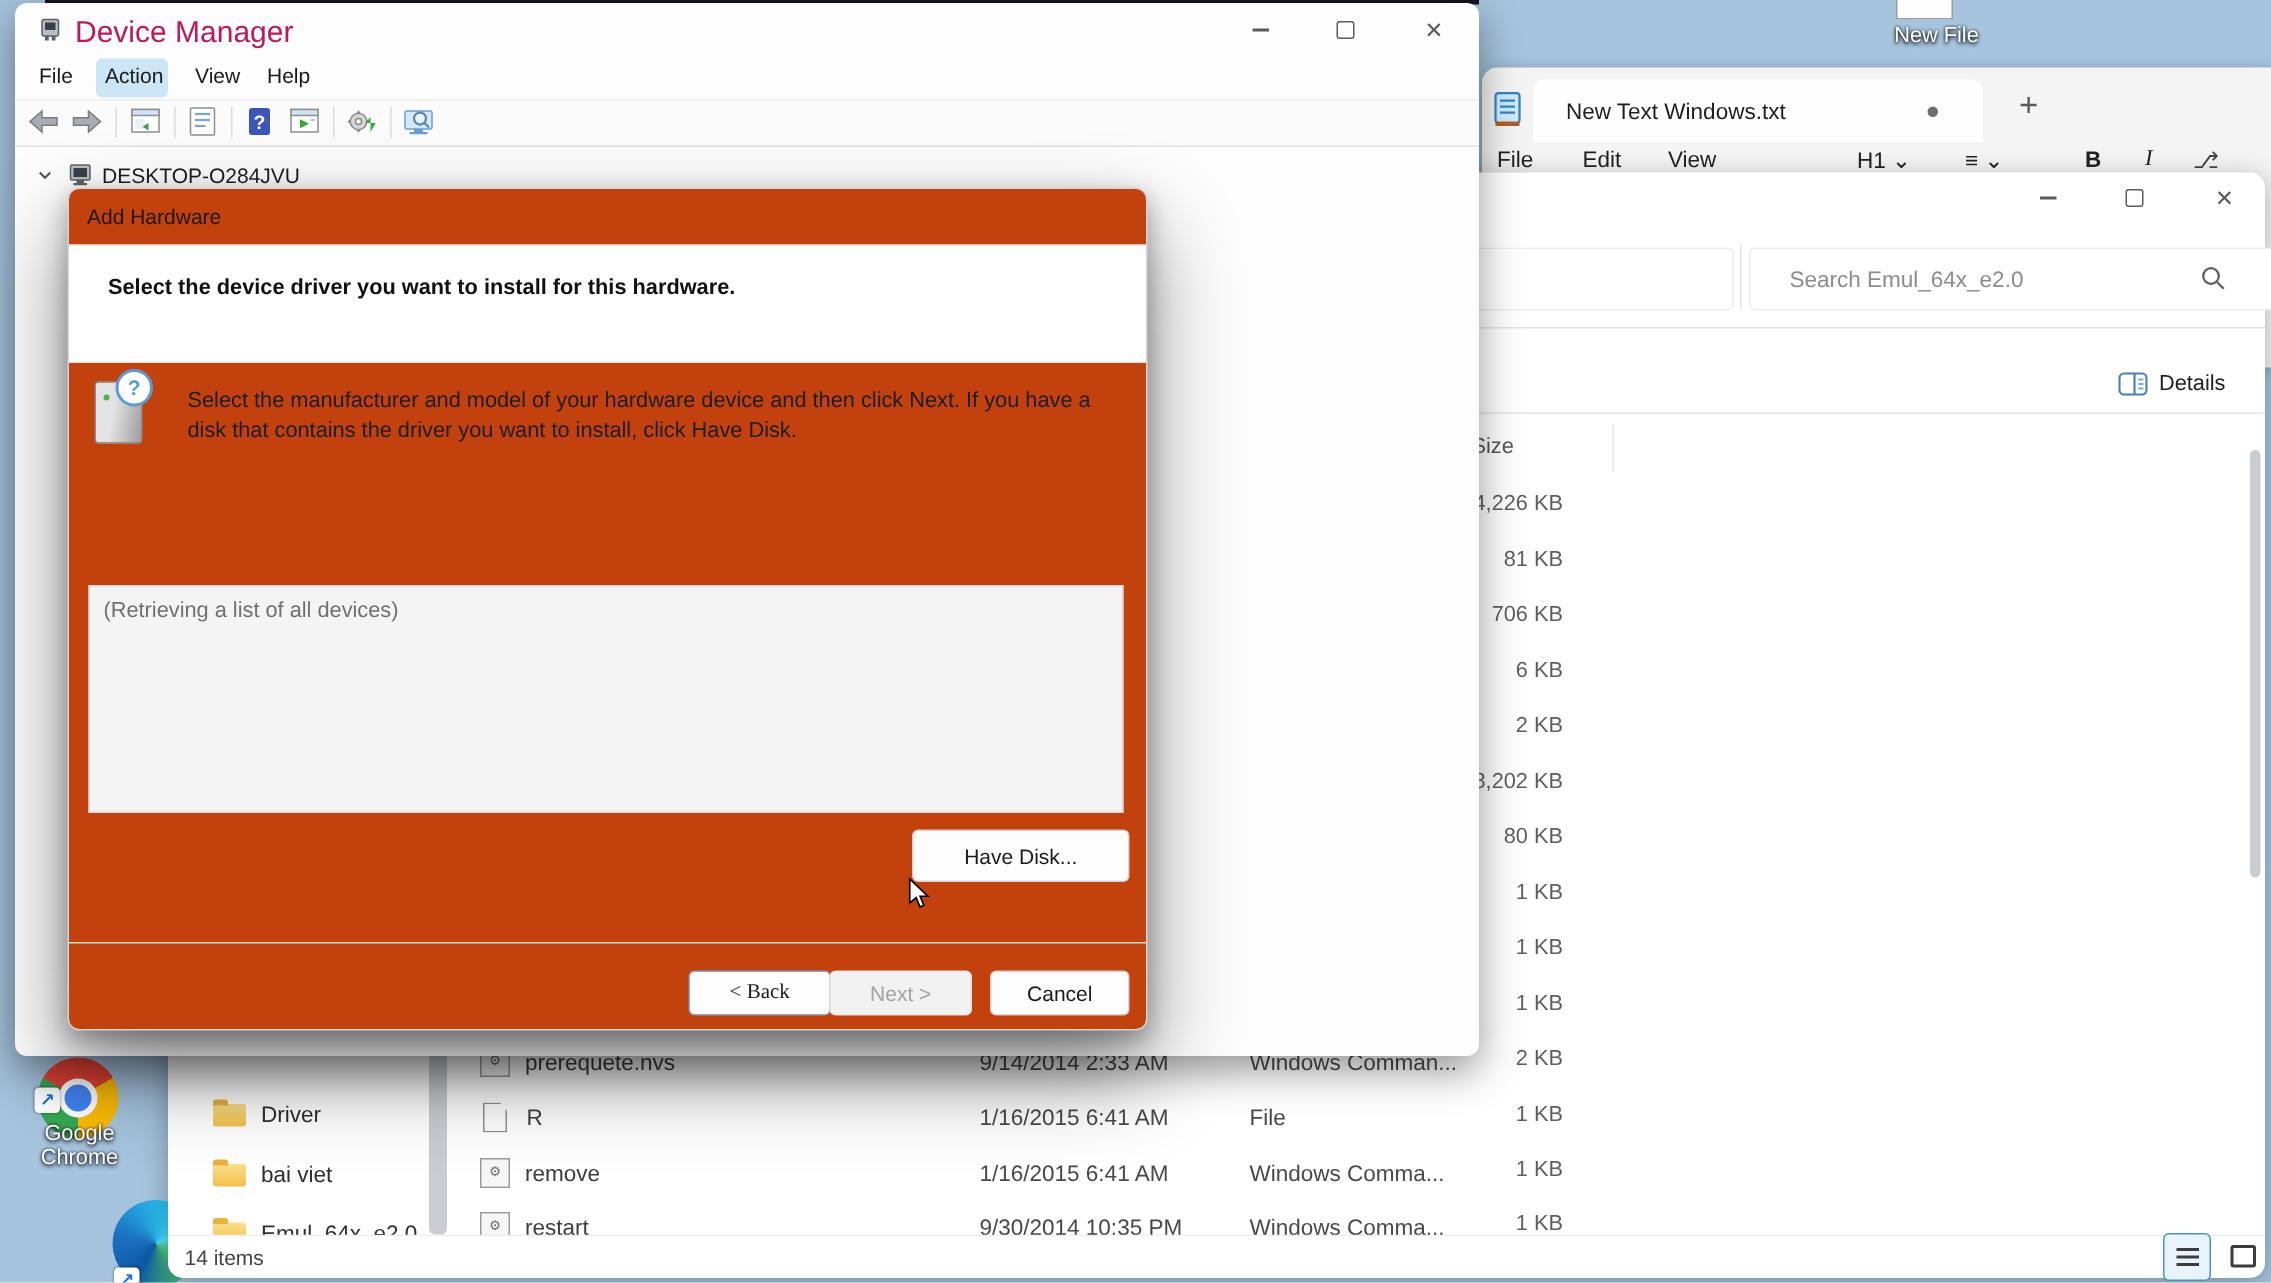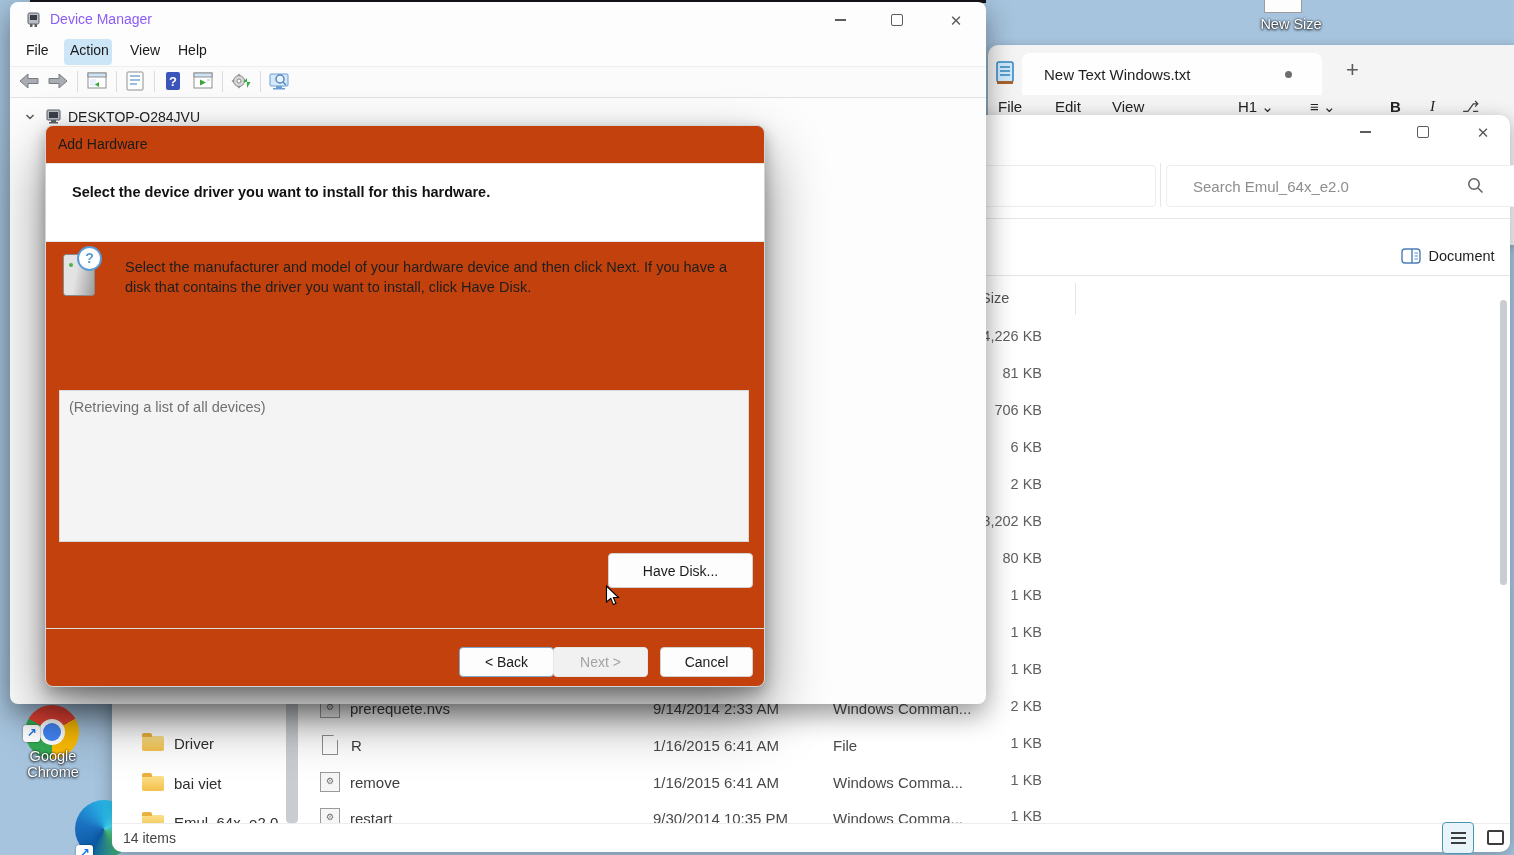--- a/index.html
+++ b/index.html
@@ -61,21 +61,21 @@
   #statusbar{position:absolute;left:0;top:708px;width:100%;height:28px;background:#fff;border-top:1px solid #ededed;
     display:flex;align-items:center;font-size:14px;color:#444;border-radius:0 0 10px 10px;}
   .view-toggle{position:absolute;top:707px;width:30px;height:30px;border-radius:4px;display:flex;align-items:center;justify-content:center;}
   .vt-active{left:1330px;background:#e9f4fa;border:1px solid #4796b4;}
   .vt-icons{left:1368px;}
   .hamb{width:15px;height:2px;background:#3c3c3c;box-shadow:0 5px 0 #3c3c3c,0 10px 0 #3c3c3c;margin-top:-10px;}
   .sqr{width:13px;height:11px;border:2px solid #3c3c3c;border-radius:2px;}
   
   #dm{left:10px;top:2px;width:976px;height:702px;background:#fdfdfd;border-radius:8px;
     box-shadow:0 10px 28px rgba(0,0,0,.42);}
-  #dm .title{position:absolute;left:40px;top:9px;font-size:14px;color:#8b5cf6;}
+  #dm .title{position:absolute;left:40px;top:9px;font-size:20px;color:#be185d;}
   .dm-menu{position:absolute;top:40px;font-size:14px;color:#1a1a1a;}
   #dm .menuhl{position:absolute;left:54px;top:37px;width:48px;height:26px;background:#cde6f7;border-radius:4px;}
   #dm .toolbar{position:absolute;left:0;top:64px;width:100%;height:30px;background:#fbfbfb;
     border-top:1px solid #eeeeee;border-bottom:1px solid #e2e2e2;}
   .tb-ic{position:absolute;top:3px;width:22px;height:22px;}
   .tb-sep{position:absolute;top:4px;width:1px;height:21px;background:#dcdcdc;}
   
   #dlg{left:45px;top:125px;width:718px;height:560px;background:#c2410c;border:1px solid #d4d4d4;
     border-radius:8px;box-shadow:0 28px 60px rgba(0,0,0,.45),0 6px 16px rgba(0,0,0,.3);}
   #dlg .dtitle{position:absolute;left:12px;top:10px;font-size:14px;color:#1b1b1b;}
@@ -94,21 +94,21 @@
   .hw-icon .led{position:absolute;left:5px;top:8px;width:4px;height:4px;border-radius:50%;background:#45b649;}
   .hw-q{position:absolute;left:31px;top:120px;width:21px;height:21px;border-radius:50%;background:#fff;
     border:2px solid #5b9bd5;color:#5b9bd5;font-weight:bold;font-size:14px;line-height:21px;text-align:center;}
 </style>
 </head>
 <body>
 
 <div class="abs" style="left:30px;top:0;width:956px;height:3px;background:#15151a;"></div>
 
 <div class="page-ic" style="left:1264px;top:-22px;width:36px;height:33px;"></div>
-<div class="abs desk-label" style="left:1241px;top:16px;width:100px;"><span>New Size</span></div>
+<div class="abs desk-label" style="left:1241px;top:16px;width:100px;"><span>New File</span></div>
 
 <div class="abs" style="left:10px;top:700px;width:86px;height:96px;">
   <div class="chrome-ball" style="left:15px;top:5px;"></div>
   <div class="shortcut-badge" style="left:13px;top:25px;">↗</div>
   <div class="desk-label" style="position:absolute;top:48px;width:86px;">
     <div>Google</div>
     <div>Chrome</div>
   </div>
 </div>
 
@@ -160,21 +160,21 @@
   <div class="hairline" style="left:0;top:103px;width:100%;height:1px;"></div>
 
   <div class="details-btn">
     <svg width="20" height="16" viewBox="0 0 20 16">
       <rect x="1" y="1" width="18" height="14" rx="3" fill="#fff" stroke="#4a7fb5" stroke-width="1.4"></rect>
       <line x1="11" y1="1" x2="11" y2="15" stroke="#4a7fb5" stroke-width="1.4"></line>
       <line x1="13.5" y1="5" x2="17" y2="5" stroke="#7db0dd" stroke-width="1.4"></line>
       <line x1="13.5" y1="8" x2="17" y2="8" stroke="#7db0dd" stroke-width="1.4"></line>
       <line x1="13.5" y1="11" x2="17" y2="11" stroke="#7db0dd" stroke-width="1.4"></line>
     </svg>
-    <span>Document</span>
+    <span>Details</span>
   </div>
   <div class="hairline" style="left:0;top:160px;width:100%;height:1px;"></div>
 
   <div class="abs" style="left:869px;top:175px;color:#555;font-size:14.5px;">Size</div>
   <div class="hairline" style="left:963px;top:168px;width:1px;height:32px;"></div>
 
   <div class="size-cell" style="top:213px;">4,226 KB</div>
   <div class="size-cell" style="top:250px;">81 KB</div>
   <div class="size-cell" style="top:287px;">706 KB</div>
   <div class="size-cell" style="top:324px;">6 KB</div>
@@ -338,20 +338,20 @@
   <div class="para">Select the manufacturer and model of your hardware device and then click Next. If you have a disk that contains the driver you want to install, click Have Disk.</div>
 
   <div class="listbox">
     <span>(Retrieving a list of all devices)</span>
   </div>
 
   <div class="btn" style="left:562px;top:427px;width:143px;height:33px;">Have Disk...</div>
 
   <div class="hairline" style="left:0;top:502px;width:100%;height:1px;background:#dedede;"></div>
 
-  <div class="btn focus" style="left:413px;top:521px;width:93px;height:28px;">&lt; Back</div>
+  <div class="btn focus" style="left:413px;top:521px;width:93px;height:28px;font-family:Liberation Serif, serif;">&lt; Back</div>
   <div class="btn disabled" style="left:507px;top:521px;width:93px;height:28px;">Next &gt;</div>
   <div class="btn" style="left:614px;top:521px;width:91px;height:28px;">Cancel</div>
 
   <svg class="abs" style="left:559px;top:459px;" width="16" height="22" viewBox="0 0 16 22">
     <path d="M1.5 1 L1.5 17 L5.8 13.4 L8.3 19.6 L10.9 18.5 L8.4 12.5 L13.5 12.5 Z" fill="#fff" stroke="#000" stroke-width="1.1"></path>
   </svg>
 </div>
 
 </body></html>

